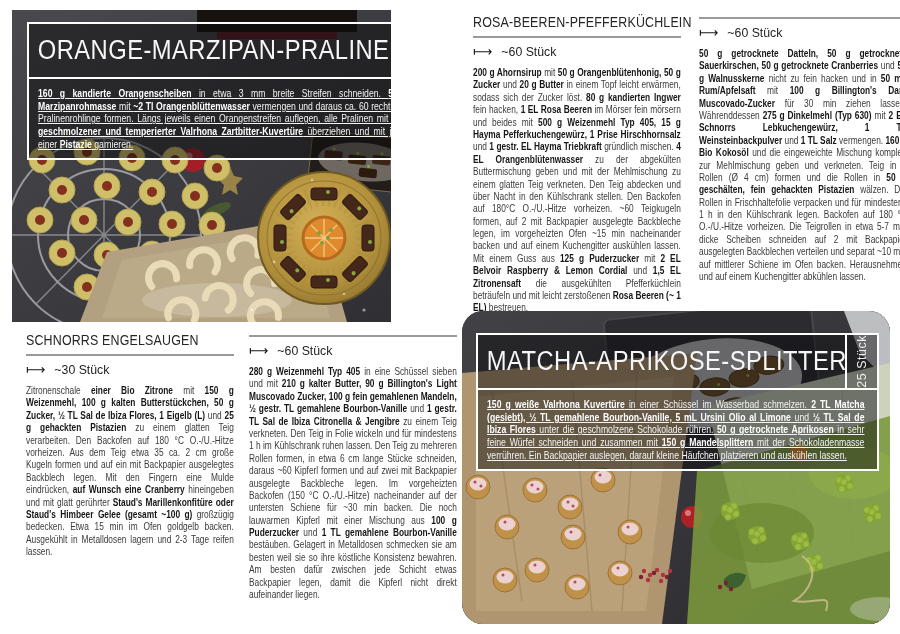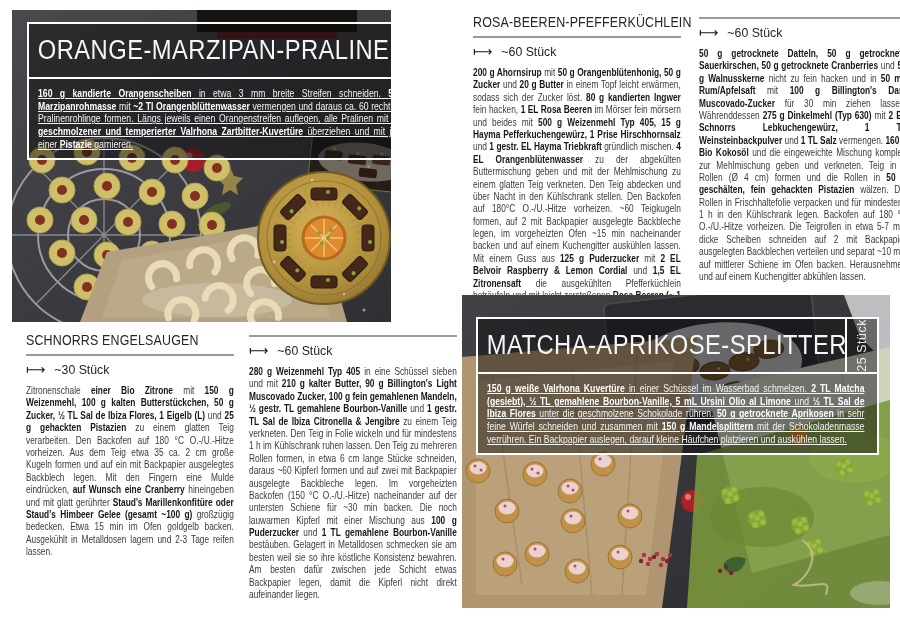--- a/index.html
+++ b/index.html
@@ -1,21 +1,21 @@
 <!DOCTYPE html>
 <html lang="de"><head>
 <meta charset="utf-8">
 <style>
   html,body{margin:0;padding:0;background:#ffffff;}
   .page{position:relative;width:900px;height:634px;background:#ffffff;overflow:hidden;
         font-family:"Liberation Sans",sans-serif;color:#3b3b3b;}
   
   .photo{position:absolute;overflow:hidden;background:#3a3a3e;}
   .photo-left{left:12px;top:10px;width:379px;height:312px;}
-  .photo-right{left:462px;top:295px;width:428px;height:313px;}
+  .photo-right{left:462px;top:311px;width:428px;height:313px;border-radius:21px;}
   .photo svg{position:absolute;left:0;top:0;}
   
   .hero-card{position:absolute;background:rgba(10,10,12,.48);border:2px solid #ffffff;color:#f4f4f4;}
   .hero-card-left{left:15px;top:12px;width:406px;}
   .hero-card-right{left:14px;top:22px;width:399px;}
   .hero-head{display:flex;align-items:stretch;border-bottom:2px solid #ffffff;}
   .hero-title-wrap{flex:1;overflow:hidden;display:flex;align-items:center;}
   .hero-title{font-size:27px;font-weight:400;letter-spacing:.5px;white-space:nowrap;
               padding:9px 2px 9px 10px;transform:scaleX(.88);transform-origin:0 50%;color:#f6f6f6;}
   .yield-tab{width:30px;border-left:2px solid #ffffff;display:flex;align-items:center;justify-content:center;}

